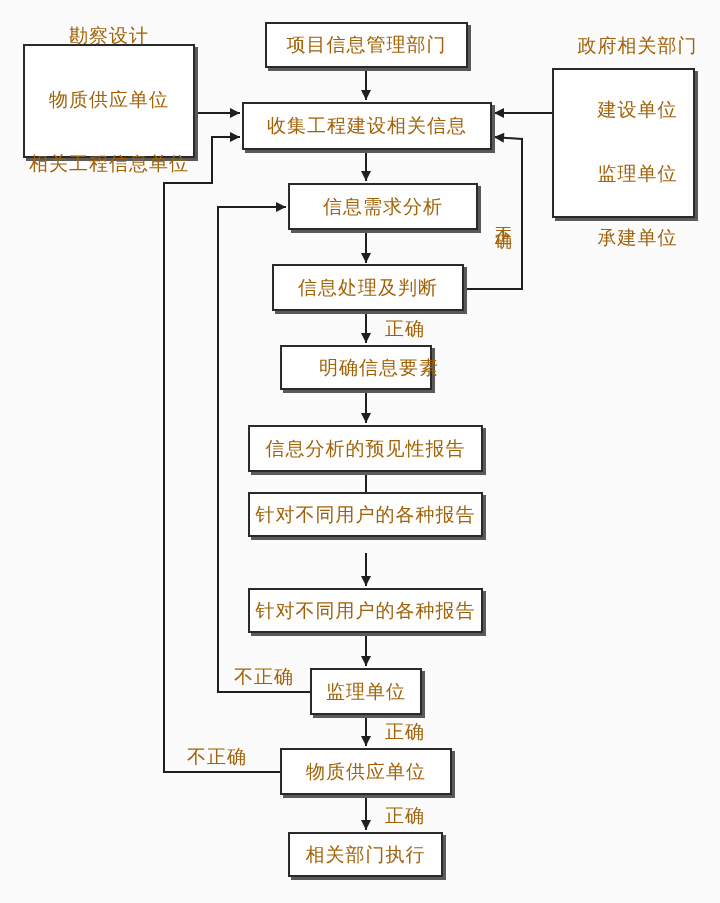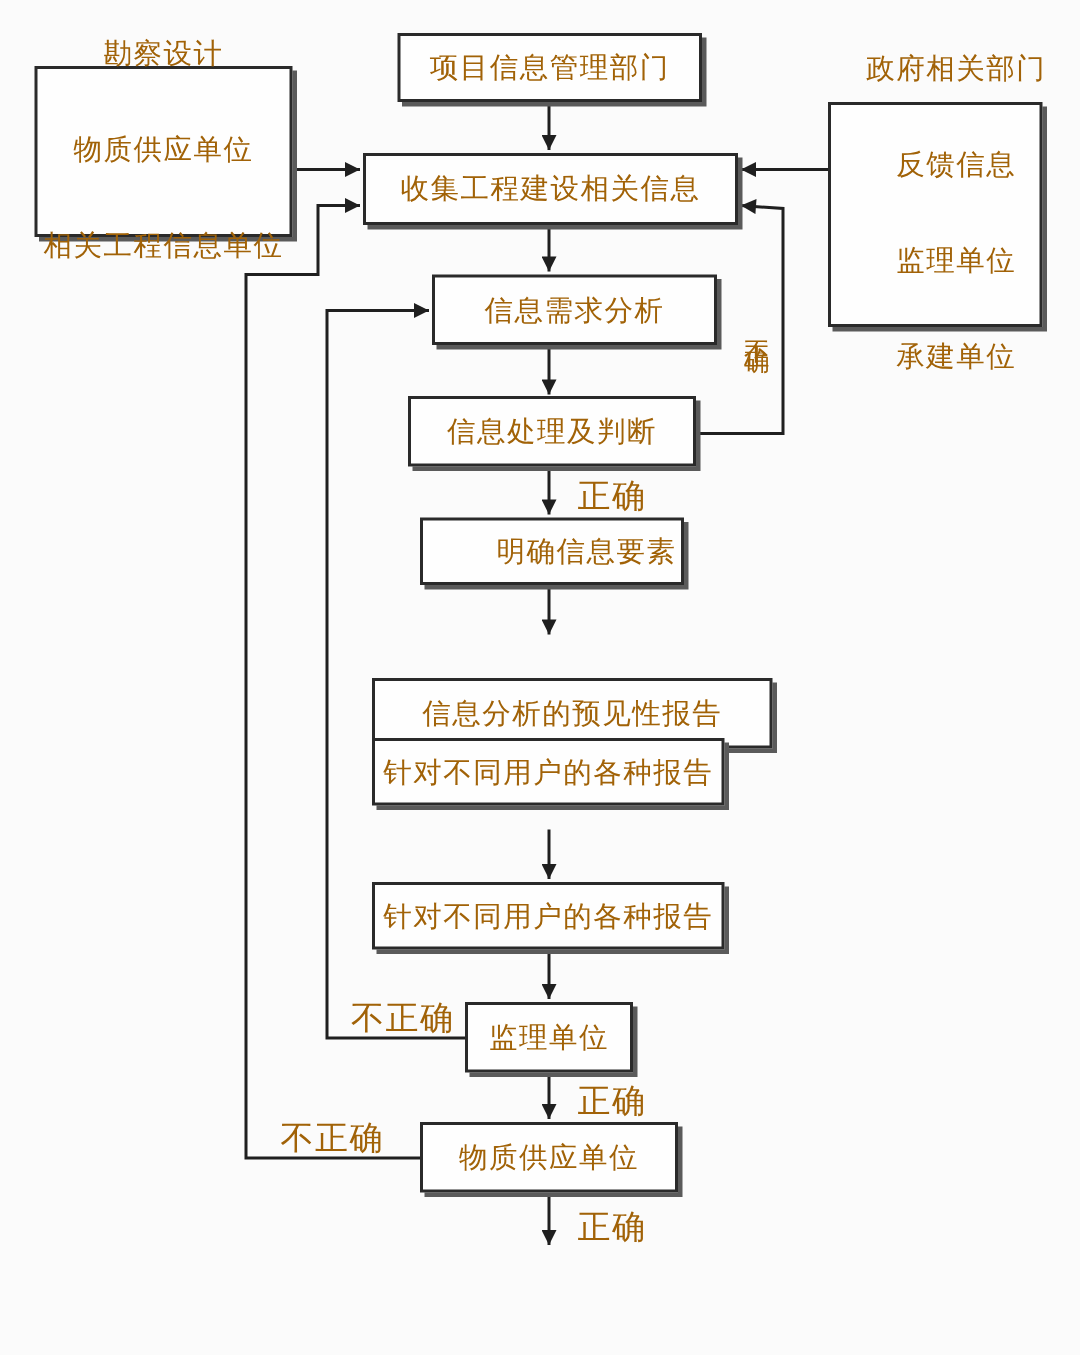--- a/index.html
+++ b/index.html
@@ -40,21 +40,21 @@
     flex-direction: column;
     justify-content: center;
     gap: 30px;
   }
   .node.multi span {
     display: block;
     line-height: 34px;
   }
   .edge-label {
     position: absolute;
-    font-size: 22px;
+    font-size: 19px;
     letter-spacing: 1px;
     z-index: 3;
     white-space: nowrap;
   }
   .edge-label.vertical {
     writing-mode: vertical-rl;
     text-orientation: upright;
     font-size: 17px;
     letter-spacing: 3px;
     white-space: normal;
@@ -95,43 +95,44 @@
   <div class="node" style="left:265px; top:22px; width:203px; height:46px;">项目信息管理部门</div>
 
   <div class="node multi" style="left:23px; top:44px; width:172px; height:114px;">
     <span>勘察设计</span>
     <span>物质供应单位</span>
     <span>相关工程信息单位</span>
   </div>
 
   <div class="node multi" style="left:552px; top:68px; width:143px; height:150px;padding-left:28px;">
     <span>政府相关部门</span>
-    <span>反馈信息</span>
+    <span>建设单位</span>
     <span>监理单位</span>
     <span>承建单位</span>
   </div>
 
   <div class="node" style="left:242px; top:102px; width:250px; height:48px;">收集工程建设相关信息</div>
 
   <div class="node" style="left:288px; top:183px; width:190px; height:47px;">信息需求分析</div>
 
   <div class="node" style="left:272px; top:264px; width:192px; height:47px;">信息处理及判断</div>
 
-  <div class="node" style="left:280px; top:345px; width:176px; height:45px;padding-left:46px;">明确信息要素</div>
+  <div class="node" style="left:280px; top:345px; width:152px; height:45px;padding-left:46px;">明确信息要素</div>
 
-  <div class="node" style="left:248px; top:425px; width:267px; height:47px;margin-top:27px;">信息分析的预见性报告</div>
+  <div class="node" style="left:248px; top:425px; width:235px; height:47px;">信息分析的预见性报告</div>
 
   <div class="node" style="left:248px; top:492px; width:235px; height:45px;">针对不同用户的各种报告</div>
 
   <div class="node" style="left:248px; top:588px; width:235px; height:45px;">针对不同用户的各种报告</div>
 
   <div class="node" style="left:310px; top:668px; width:112px; height:47px;">监理单位</div>
 
   <div class="node" style="left:280px; top:748px; width:172px; height:47px;">物质供应单位</div>
 
+  <div class="node" style="left:288px; top:832px; width:155px; height:45px;">相关部门执行</div>
 
   <div class="edge-label" style="left:385px; top:316px;">正确</div>
 
   <div class="edge-label" style="left:385px; top:719px;">正确</div>
 
   <div class="edge-label" style="left:385px; top:803px;">正确</div>
 
   <div class="edge-label vertical" style="left:491px; top:213px;">不正确</div>
 
   <div class="edge-label" style="left:234px; top:664px;">不正确</div>

